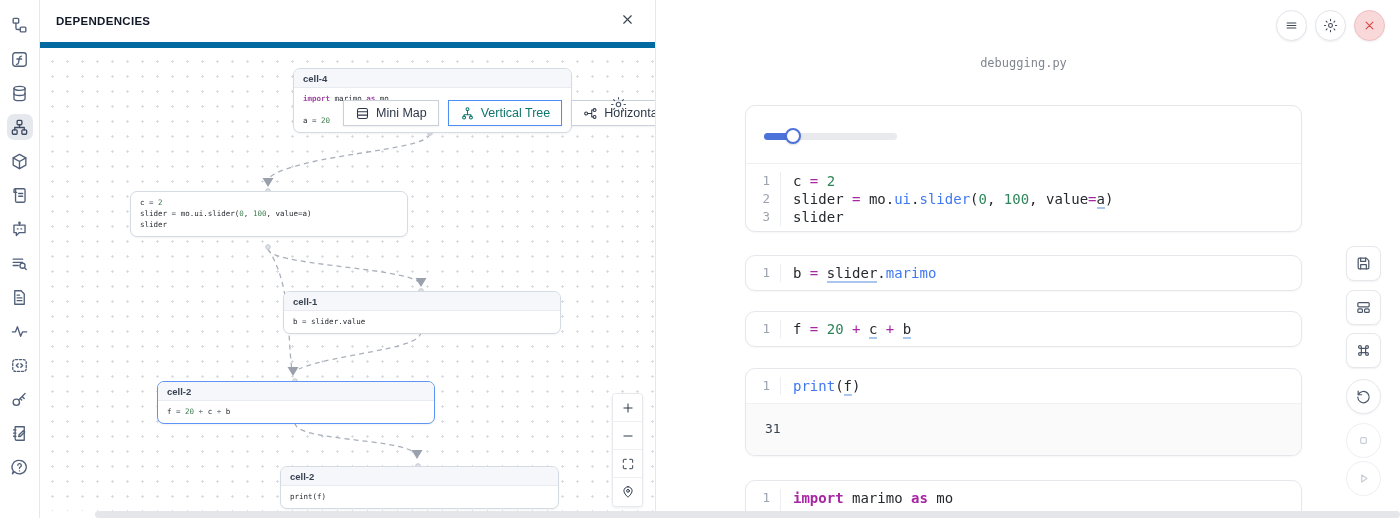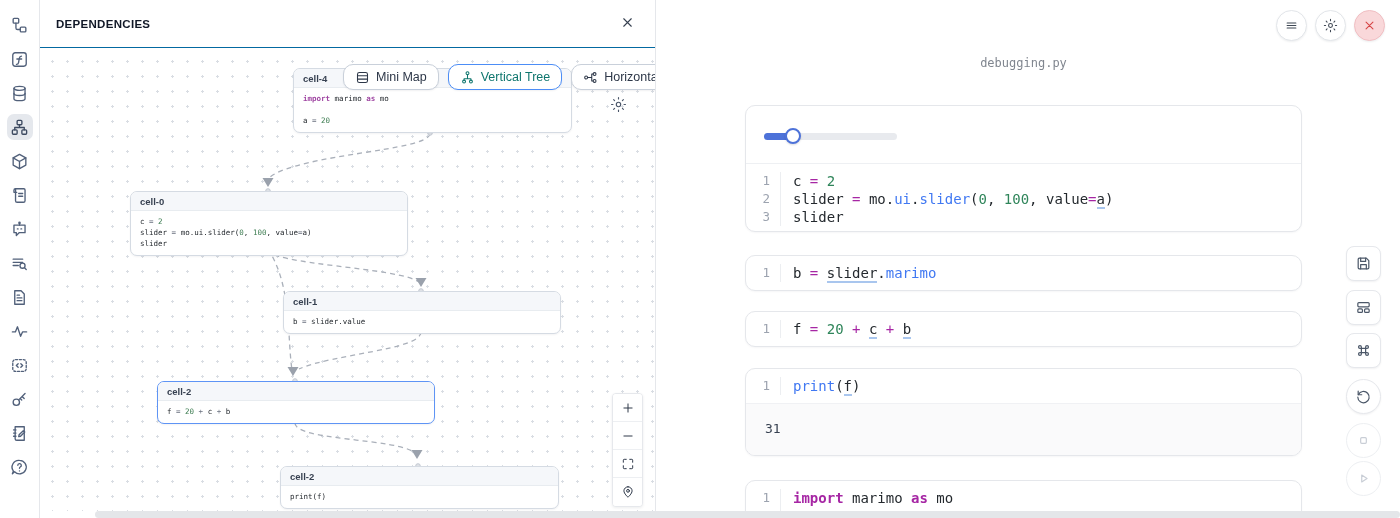--- a/index.html
+++ b/index.html
@@ -9,21 +9,21 @@
   .sidebar{position:absolute;left:0;top:0;width:40px;height:518px;background:#fff;
            border-right:1px solid #E5E7EB;display:flex;flex-direction:column;align-items:center;
            padding-top:12px;gap:8px;box-sizing:border-box;}
   .sb-item{width:26px;height:26px;border:none;background:transparent;border-radius:7px;
            display:flex;align-items:center;justify-content:center;color:#51607A;cursor:pointer;padding:0;}
   .sb-item.active{background:#E5E8ED;color:#3D4A61;}
   .sb-item svg{width:19px;height:19px;}
   
   .dep-panel{position:absolute;left:40px;top:0;width:616px;height:518px;background:#fff;
              border-right:1px solid #E5E7EB;box-sizing:border-box;}
-  .dep-header{position:absolute;left:0;top:0;right:0;height:48px;border-bottom:1px solid #0369a1;
+  .dep-header{position:absolute;left:0;top:0;right:0;height:48px;border-bottom:6px solid #0369a1;
               display:flex;align-items:center;justify-content:space-between;padding:0 20px 0 16px;box-sizing:border-box;}
   .dep-title{font-size:11.5px;font-weight:700;letter-spacing:.3px;color:#111827;}
   .icon-btn{border:none;background:transparent;padding:0;cursor:pointer;color:#374151;
             display:flex;align-items:center;justify-content:center;}
   .dep-close svg{width:15px;height:15px;}
   .graph{position:absolute;left:0;top:48px;right:0;bottom:7px;overflow:hidden;
          background-image:radial-gradient(circle,#D9DDE3 1.1px,transparent 1.1px);
          background-size:15px 15px;background-position:5px 6px;}
   .edges{position:absolute;left:0;top:0;width:615px;height:463px;pointer-events:none;}
   
@@ -33,22 +33,22 @@
   .node-title{background:#F5F7FA;border-bottom:1px solid #E8ECF0;padding:4px 9px 3px;
               font-size:9.5px;font-weight:700;color:#374151;}
   .node-body{padding:5px 9px 6px;font-family:"DejaVu Sans Mono",monospace;font-size:7.5px;
              line-height:11px;color:#6B7280;white-space:pre;}
   .node-body .tok-o,.node-body .tok-a{color:#6B7280;}
   .node-body .tok-k{color:#A047A3;font-weight:700;}
   .node-body .tok-n{color:#3E7D52;}
   
   .graph-toolbar{position:absolute;left:303px;top:16px;display:flex;gap:9px;}
   .gt-btn{display:flex;align-items:center;gap:6px;height:26px;padding:0 11px;background:#fff;
-          border:1px solid #C9D0DA;border-radius:10px;font-size:12.5px;color:#2D3748;cursor:pointer;
-          box-shadow:0 1px 2px rgba(15,23,42,.06);font-family:"Liberation Sans",sans-serif;white-space:nowrap;}
+          border:1px solid #C9D0DA;border-radius:0;font-size:12.5px;color:#2D3748;cursor:pointer;
+          box-shadow:0 1px 2px rgba(15,23,42,.06);font-family:"Liberation Sans",sans-serif;white-space:nowrap;margin-top:36px;}
   .gt-btn svg{width:15px;height:15px;}
   .gt-btn.active{color:#0f766e;border:1.5px solid #4C8DF6;}
   .graph-gear{position:absolute;left:570px;top:48px;color:#4A5568;}
   .graph-gear svg{width:17px;height:17px;}
   
   .zoomctrl{position:absolute;left:572px;top:345px;width:29px;border:1px solid #E6E8EC;border-radius:4px;
             background:#fff;box-shadow:0 1px 3px rgba(15,23,42,.08);overflow:hidden;}
   .zc-btn{display:flex;align-items:center;justify-content:center;width:100%;height:28px;border:none;
           border-bottom:1px solid #EDEFF2;background:#fff;color:#2D3748;cursor:pointer;padding:0;}
   .zc-btn:last-child{border-bottom:none;}
@@ -261,21 +261,20 @@
             <circle cx="378" cy="458" r="2.3"></circle>
         </g>
       </svg>
 
       <div id="nodes">
           <div class="node" style="left: 253px; top: 20px; width: 277px;">
             <div class="node-title">cell-4</div>
             <div class="node-body"><div class="node-line"><span class="tok-k">import</span><span class="tok-p"> marimo </span><span class="tok-k">as</span><span class="tok-p"> mo</span></div><div class="node-line">&nbsp;</div><div class="node-line"><span class="tok-p">a </span><span class="tok-o">=</span><span class="tok-p"> </span><span class="tok-n">20</span></div></div>
           </div>
           <div class="node" style="left: 90px; top: 143px; width: 276px;">
-            <div class="node-title">cell-0</div>
             <div class="node-body"><div class="node-line"><span class="tok-p">c </span><span class="tok-o">=</span><span class="tok-p"> </span><span class="tok-n">2</span></div><div class="node-line"><span class="tok-p">slider </span><span class="tok-o">=</span><span class="tok-p"> mo.ui.slider(</span><span class="tok-n">0</span><span class="tok-p">, </span><span class="tok-n">100</span><span class="tok-p">, value</span><span class="tok-o">=</span><span class="tok-p">a</span><span class="tok-p">)</span></div><div class="node-line"><span class="tok-p">slider</span></div></div>
           </div>
           <div class="node" style="left: 243px; top: 243px; width: 276px;">
             <div class="node-title">cell-1</div>
             <div class="node-body"><div class="node-line"><span class="tok-p">b </span><span class="tok-o">=</span><span class="tok-p"> slider.value</span></div></div>
           </div>
           <div class="node selected" style="left: 117px; top: 333px; width: 276px;">
             <div class="node-title">cell-2</div>
             <div class="node-body"><div class="node-line"><span class="tok-p">f </span><span class="tok-o">=</span><span class="tok-p"> </span><span class="tok-n">20</span><span class="tok-p"> </span><span class="tok-o">+</span><span class="tok-p"> c </span><span class="tok-o">+</span><span class="tok-p"> b</span></div></div>
           </div>

